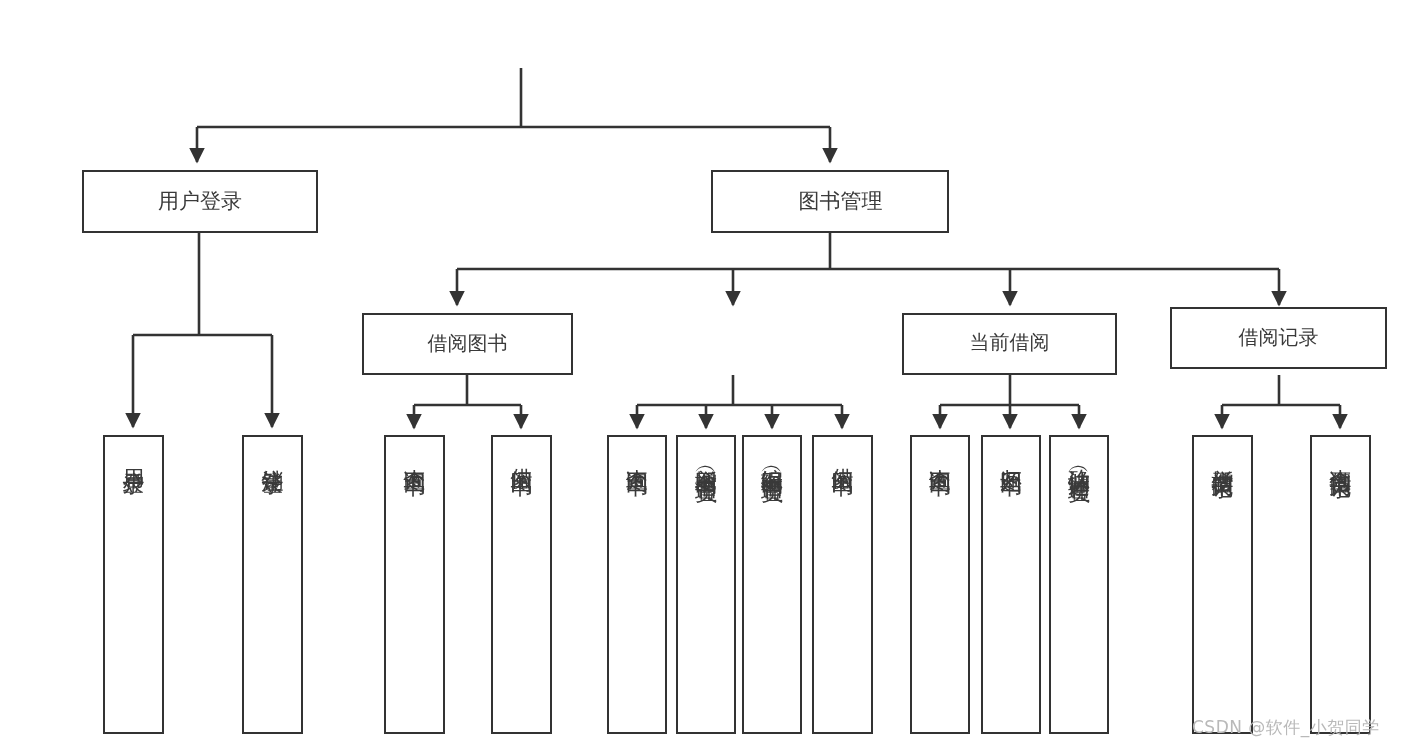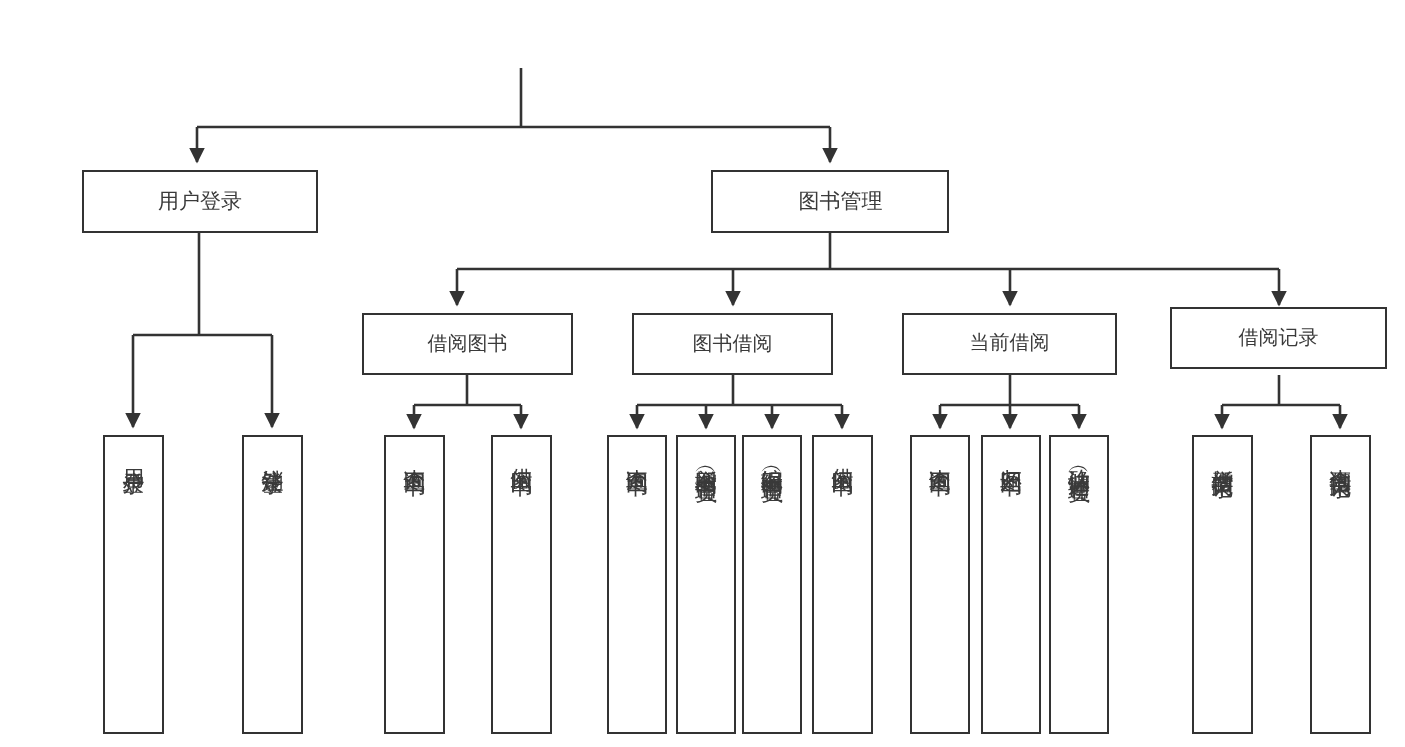--- a/index.html
+++ b/index.html
@@ -133,23 +133,20 @@
   <div class="node n-branch" style="left:82px; top:170px; width:236px; height:63px;">
     <span class="node-label">用户登录</span>
   </div>
   <div class="node n-branch" style="left:711px; top:170px; width:238px; height:63px;padding-left:21px;">
     <span class="node-label">图书管理</span>
   </div>
 
   <div class="node n-sub" style="left:362px; top:313px; width:211px; height:62px;">
     <span class="node-label">借阅图书</span>
   </div>
-  <div class="node n-sub" style="left:632px; top:313px; width:201px; height:62px;">
-    <span class="node-label">图书借阅</span>
-  </div>
   <div class="node n-sub" style="left:902px; top:313px; width:215px; height:62px;font-family:Liberation Mono, monospace;">
     <span class="node-label">当前借阅</span>
   </div>
   <div class="node n-sub" style="left:1170px; top:307px; width:217px; height:62px;">
     <span class="node-label">借阅记录</span>
   </div>
 
   <div class="node n-leaf" style="left:103px; top:435px; width:61px; height:299px;">
     <span class="node-label">用户登录</span>
   </div>
@@ -187,14 +184,15 @@
     <span class="node-label">确认归还（管理员）</span>
   </div>
 
   <div class="node n-leaf" style="left:1192px; top:435px; width:61px; height:299px;">
     <span class="node-label">新增借阅记录</span>
   </div>
   <div class="node n-leaf" style="left:1310px; top:435px; width:61px; height:299px;">
     <span class="node-label">查询借阅记录</span>
   </div>
 
+  <div class="watermark" style="left:1192px; top:716px;">CSDN @软件_小贺同学</div>
 
 </div>
 
 </body></html>

